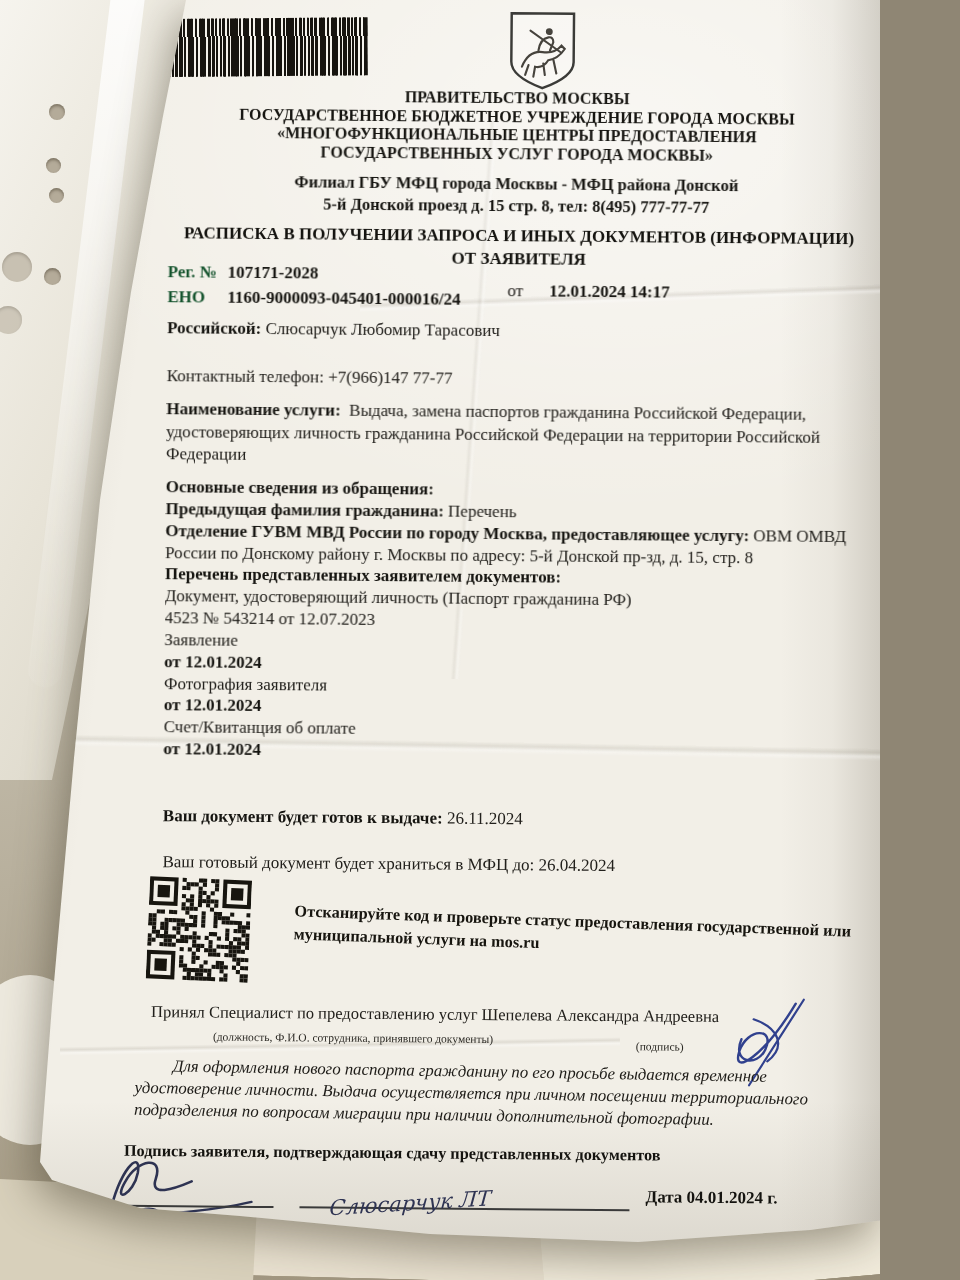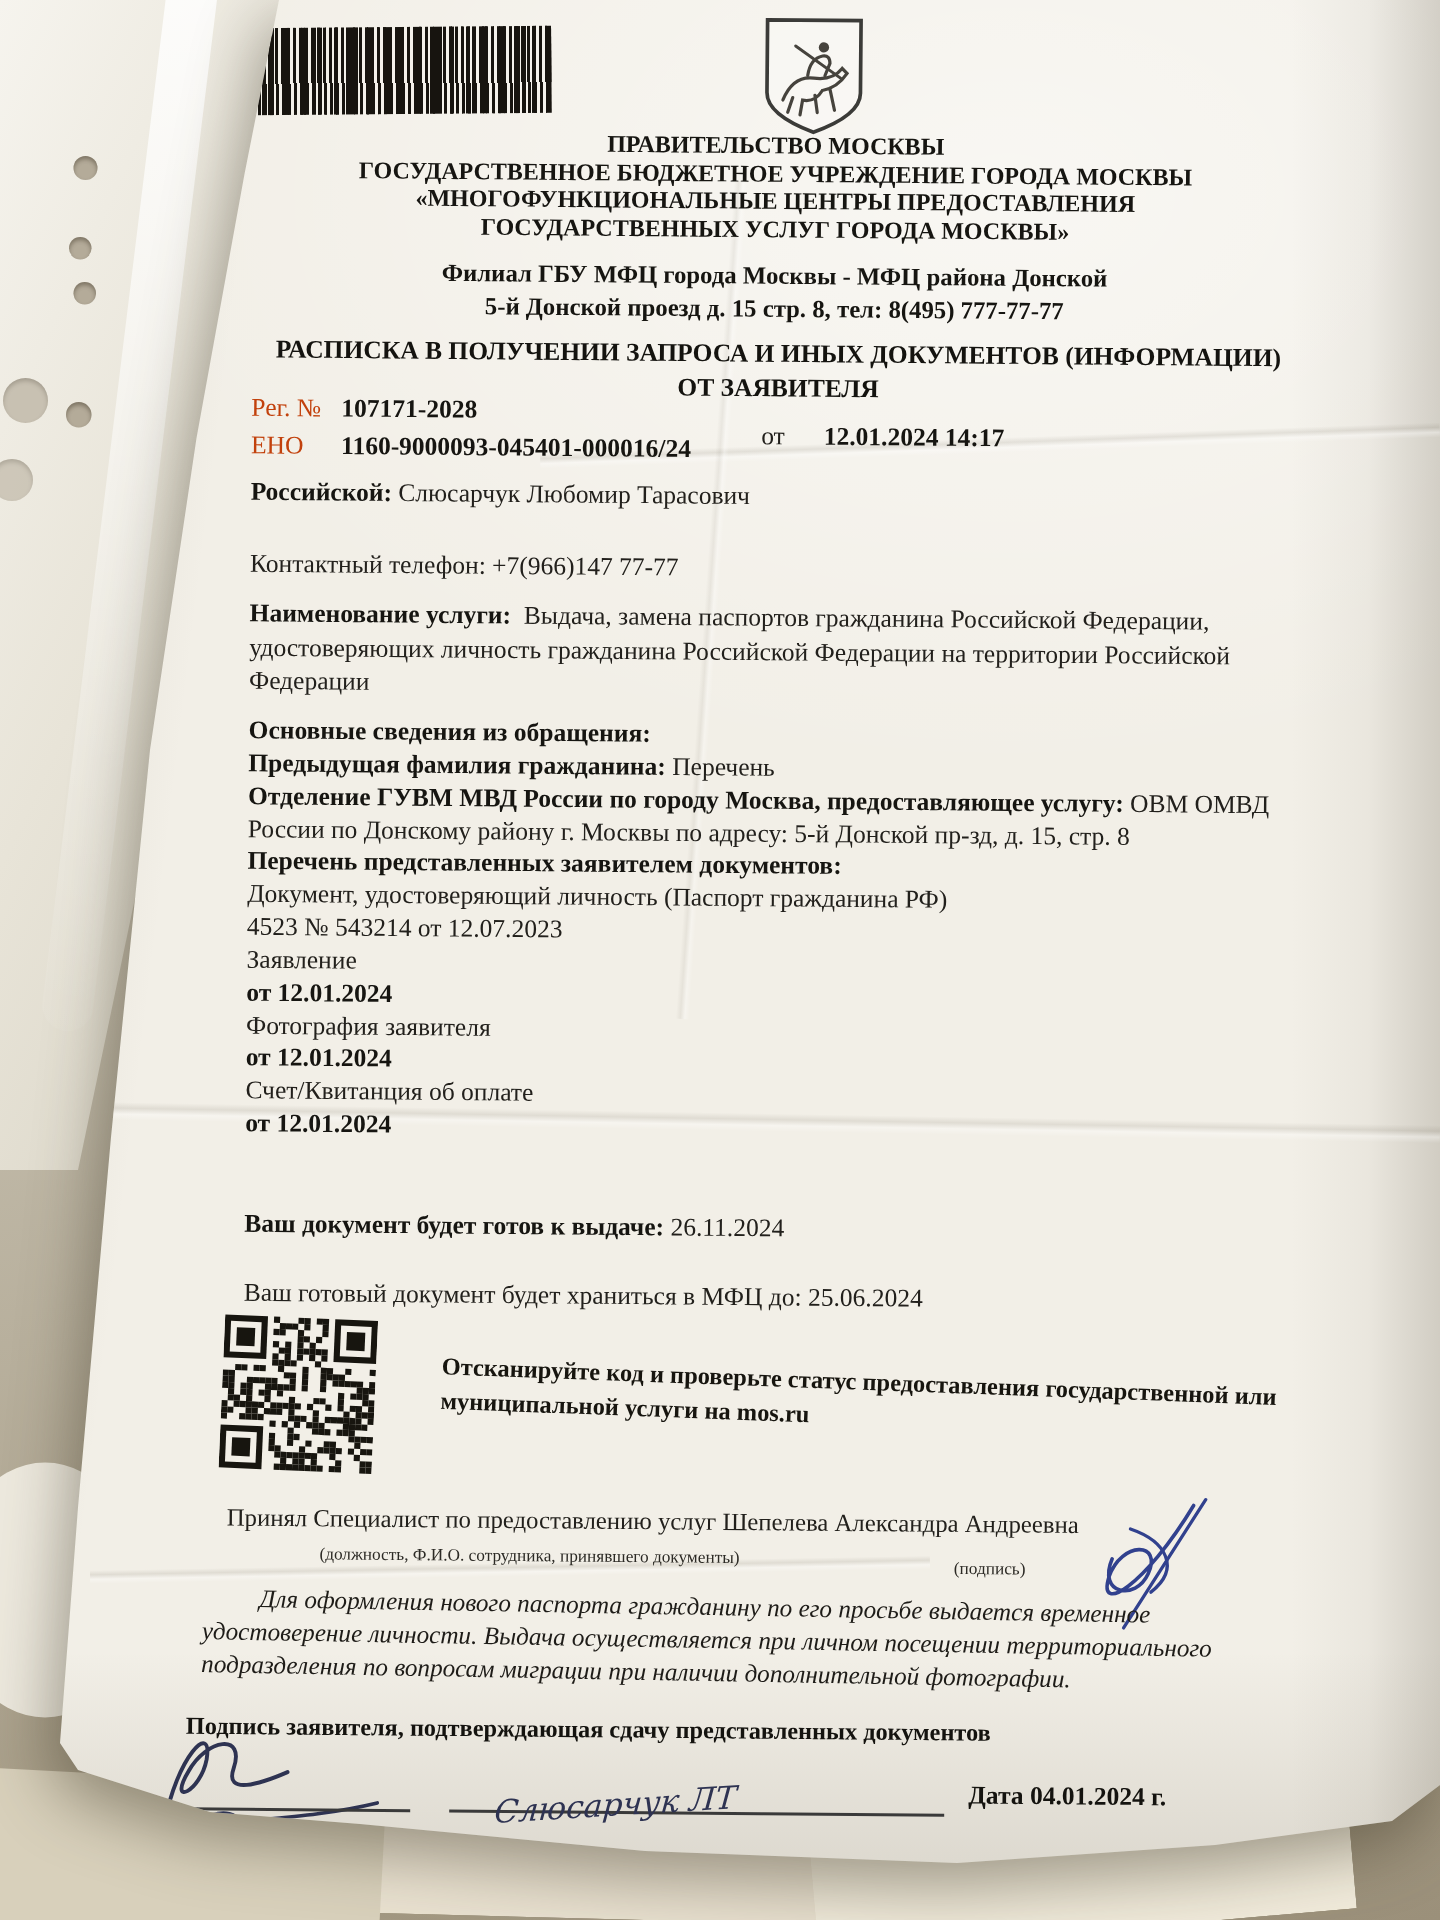--- a/index.html
+++ b/index.html
@@ -1,16 +1,16 @@
 <!DOCTYPE html>
 <html><head>
 <meta charset="utf-8">
 <style>
   html,body{margin:0;padding:0;background:#8f8674;}
-  .scene{position:relative;width:960px;height:1280px;overflow:hidden;
+  .scene{position:relative;width:880px;height:1280px;overflow:hidden;
          font-family:"Liberation Serif",serif;
          background:linear-gradient(165deg,#d2ccbf 0%,#c2bbaa 45%,#a89e88 80%,#9b907a 100%);}
   .scene *{box-sizing:border-box;}
 
   
   .ribbon{position:absolute;left:-95px;top:-62px;width:330px;height:175px;
           transform:rotate(-40deg);background:linear-gradient(#eee0bf,#dfd2ad);
           box-shadow:0 6px 14px rgba(70,60,40,.35);}
   .ribbon-stripes{position:absolute;left:10px;top:8px;right:10px;height:38px;
           background:repeating-linear-gradient(90deg,#57513f 0 3px,rgba(0,0,0,0) 3px 8px);opacity:.85;}
@@ -66,21 +66,21 @@
      repeating-linear-gradient(90deg,#17140f 0 1px,rgba(0,0,0,0) 1px 7px),
      repeating-linear-gradient(90deg,#17140f 0 3px,rgba(0,0,0,0) 3px 11px);}
   .crest{left:350px;top:6px;width:86px;height:82px;}
   .org{left:16px;top:86px;width:704px;text-align:center;font-weight:bold;font-size:16px;
        line-height:1.17;color:#161511;}
   .branch{left:16px;top:170px;width:704px;text-align:center;font-weight:bold;font-size:16.5px;
        line-height:1.32;color:#161511;}
   .title{left:16px;top:222px;width:710px;text-align:center;font-weight:bold;font-size:17px;
        line-height:1.33;color:#14130f;}
   .reg{left:20px;top:260px;width:700px;line-height:1.45;}
-  .reg .lab{display:inline-block;width:60px;font-weight:normal;color:#c2410c;}
+  .reg .lab{display:inline-block;width:60px;font-weight:bold;color:#14532d;}
   .reg-date{position:absolute;left:340px;top:16px;}
   .reg-date .lab2{margin-right:26px;font-family:Liberation Serif, serif;}
   .applicant{left:20px;top:318px;}
   .phone{left:20px;top:366px;}
   .service{left:20px;top:398px;width:702px;line-height:1.33;}
   .details{left:20px;top:476px;width:706px;line-height:1.285;}
   .ready{left:20px;top:806px;}
   .storage{left:20px;top:852px;}
   .qr{left:6px;top:876px;width:102px;height:106px;transform:rotate(2deg);}
   .qr svg{width:100%;height:100%;}
@@ -184,21 +184,21 @@
         <p>Заявление</p>
         <p class="b">от 12.01.2024</p>
         <p>Фотография заявителя</p>
         <p class="b">от 12.01.2024</p>
         <p>Счет/Квитанция об оплате</p>
         <p class="b">от 12.01.2024</p>
       </div>
 
       <p class="abs ready"><span class="b">Ваш документ будет готов к выдаче:</span> <span>26.11.2024</span></p>
 
-      <p class="abs storage"><span>Ваш готовый документ будет храниться в МФЦ до:</span> <span>25.06.2024</span></p>
+      <p class="abs storage"><span>Ваш готовый документ будет храниться в МФЦ до:</span> <span>26.04.2024</span></p>
 
       <div class="abs qr">
         <svg id="qr-svg" viewBox="0 0 100 100">
               <rect x="0" y="0" width="100" height="100" fill="#f2efe7"></rect>
               <rect x="0" y="0" width="28" height="28" fill="#17150f"></rect>
               <rect x="4" y="4" width="20" height="20" fill="#f2efe7"></rect>
               <rect x="8" y="8" width="12" height="12" fill="#17150f"></rect>
               <rect x="72" y="0" width="28" height="28" fill="#17150f"></rect>
               <rect x="76" y="4" width="20" height="20" fill="#f2efe7"></rect>
               <rect x="80" y="8" width="12" height="12" fill="#17150f"></rect>

